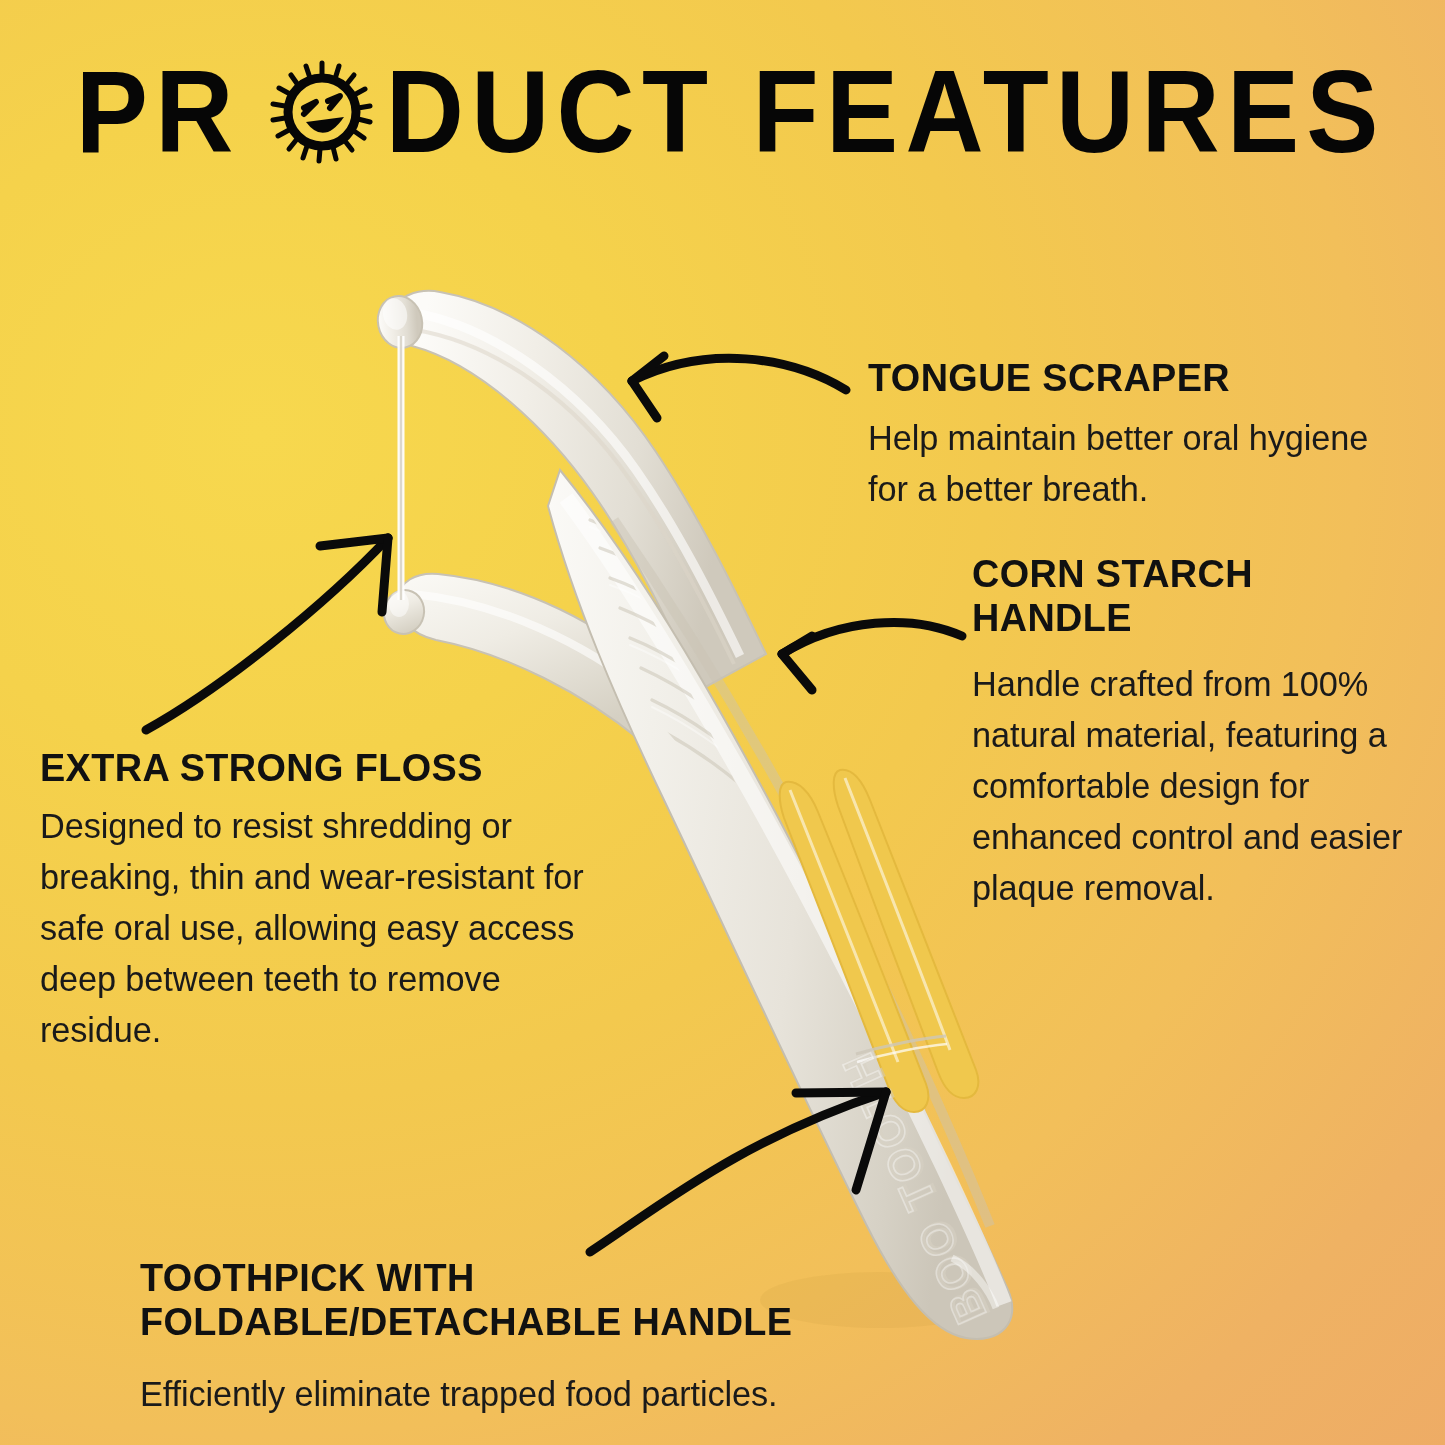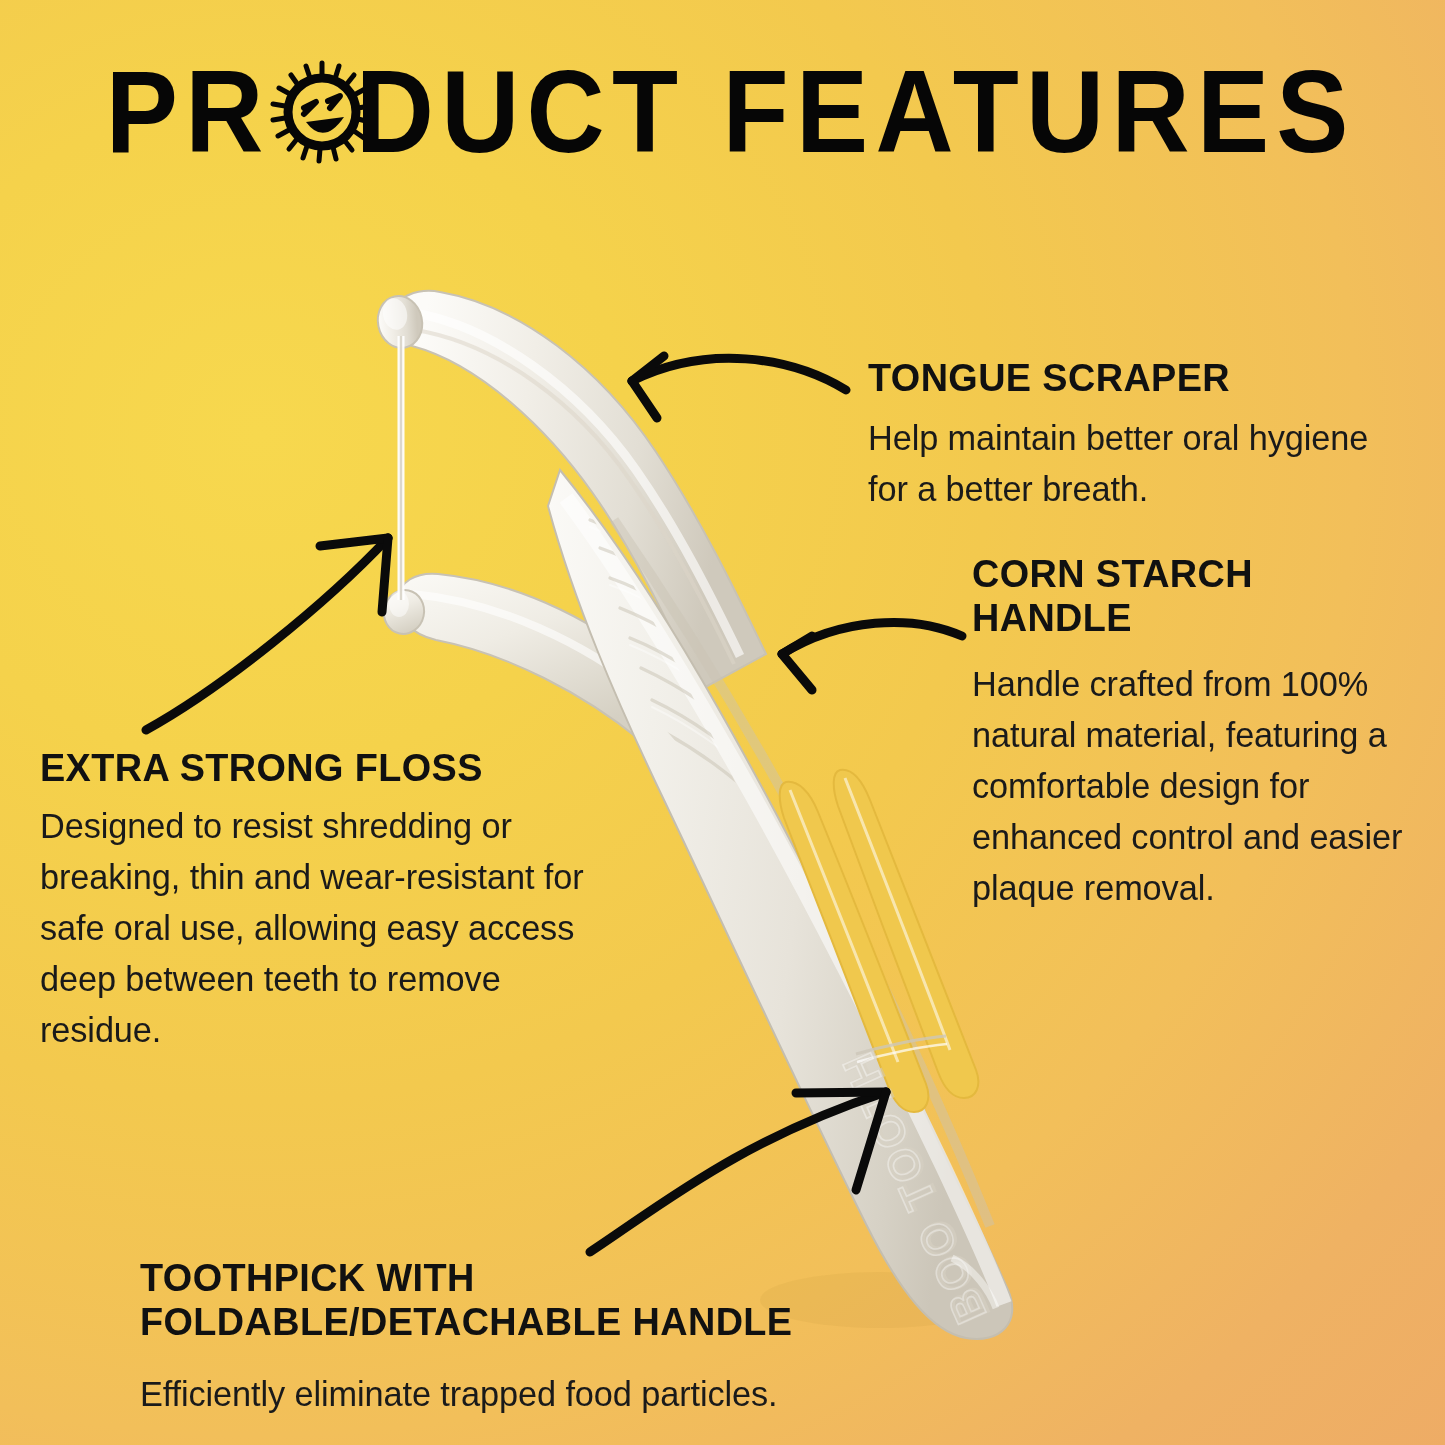--- a/index.html
+++ b/index.html
@@ -26,20 +26,21 @@
   
   .title-row {
     position: absolute;
     top: 52px;
     left: 0;
     width: 1445px;
     height: 120px;
     display: flex;
     align-items: center;
     justify-content: center;
+    gap: 30px;
   }
   .title-text {
     font-family: "Liberation Sans", sans-serif;
     font-weight: bold;
     font-size: 104px;
     letter-spacing: 7px;
     color: #060606;
     line-height: 1;
     transform: scaleX(1.04) scaleY(1.12);
     transform-origin: center;

